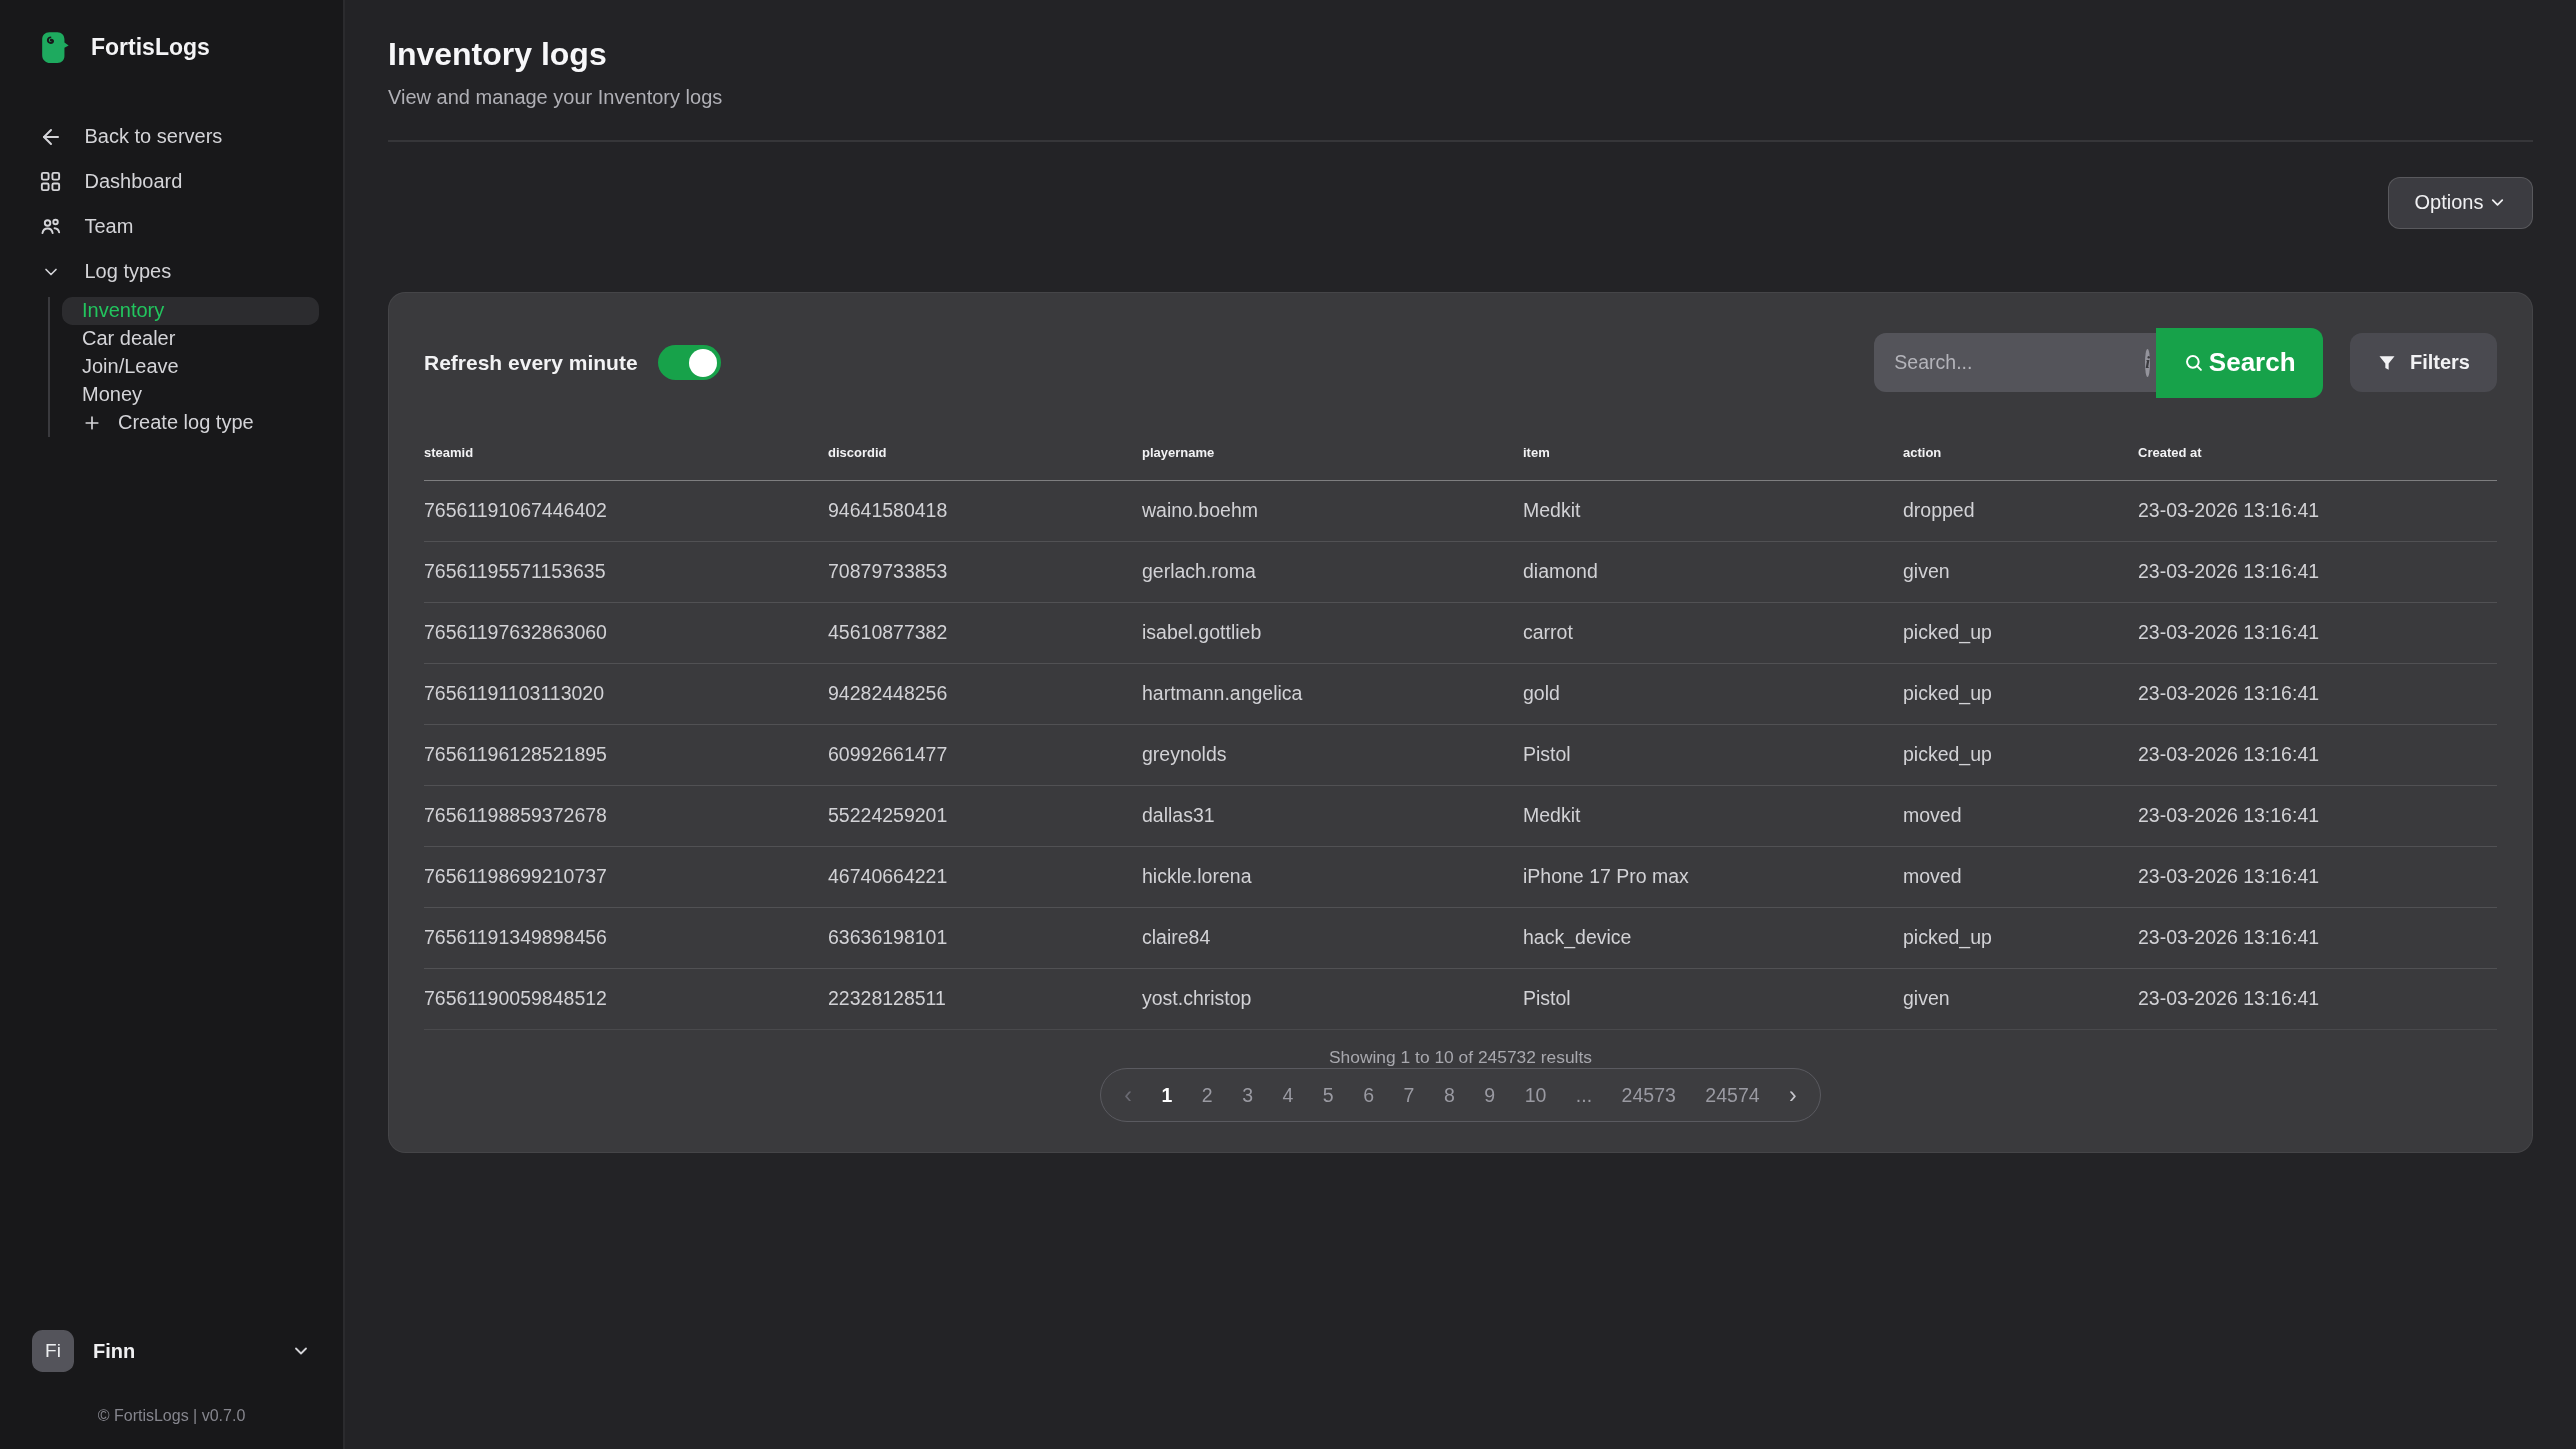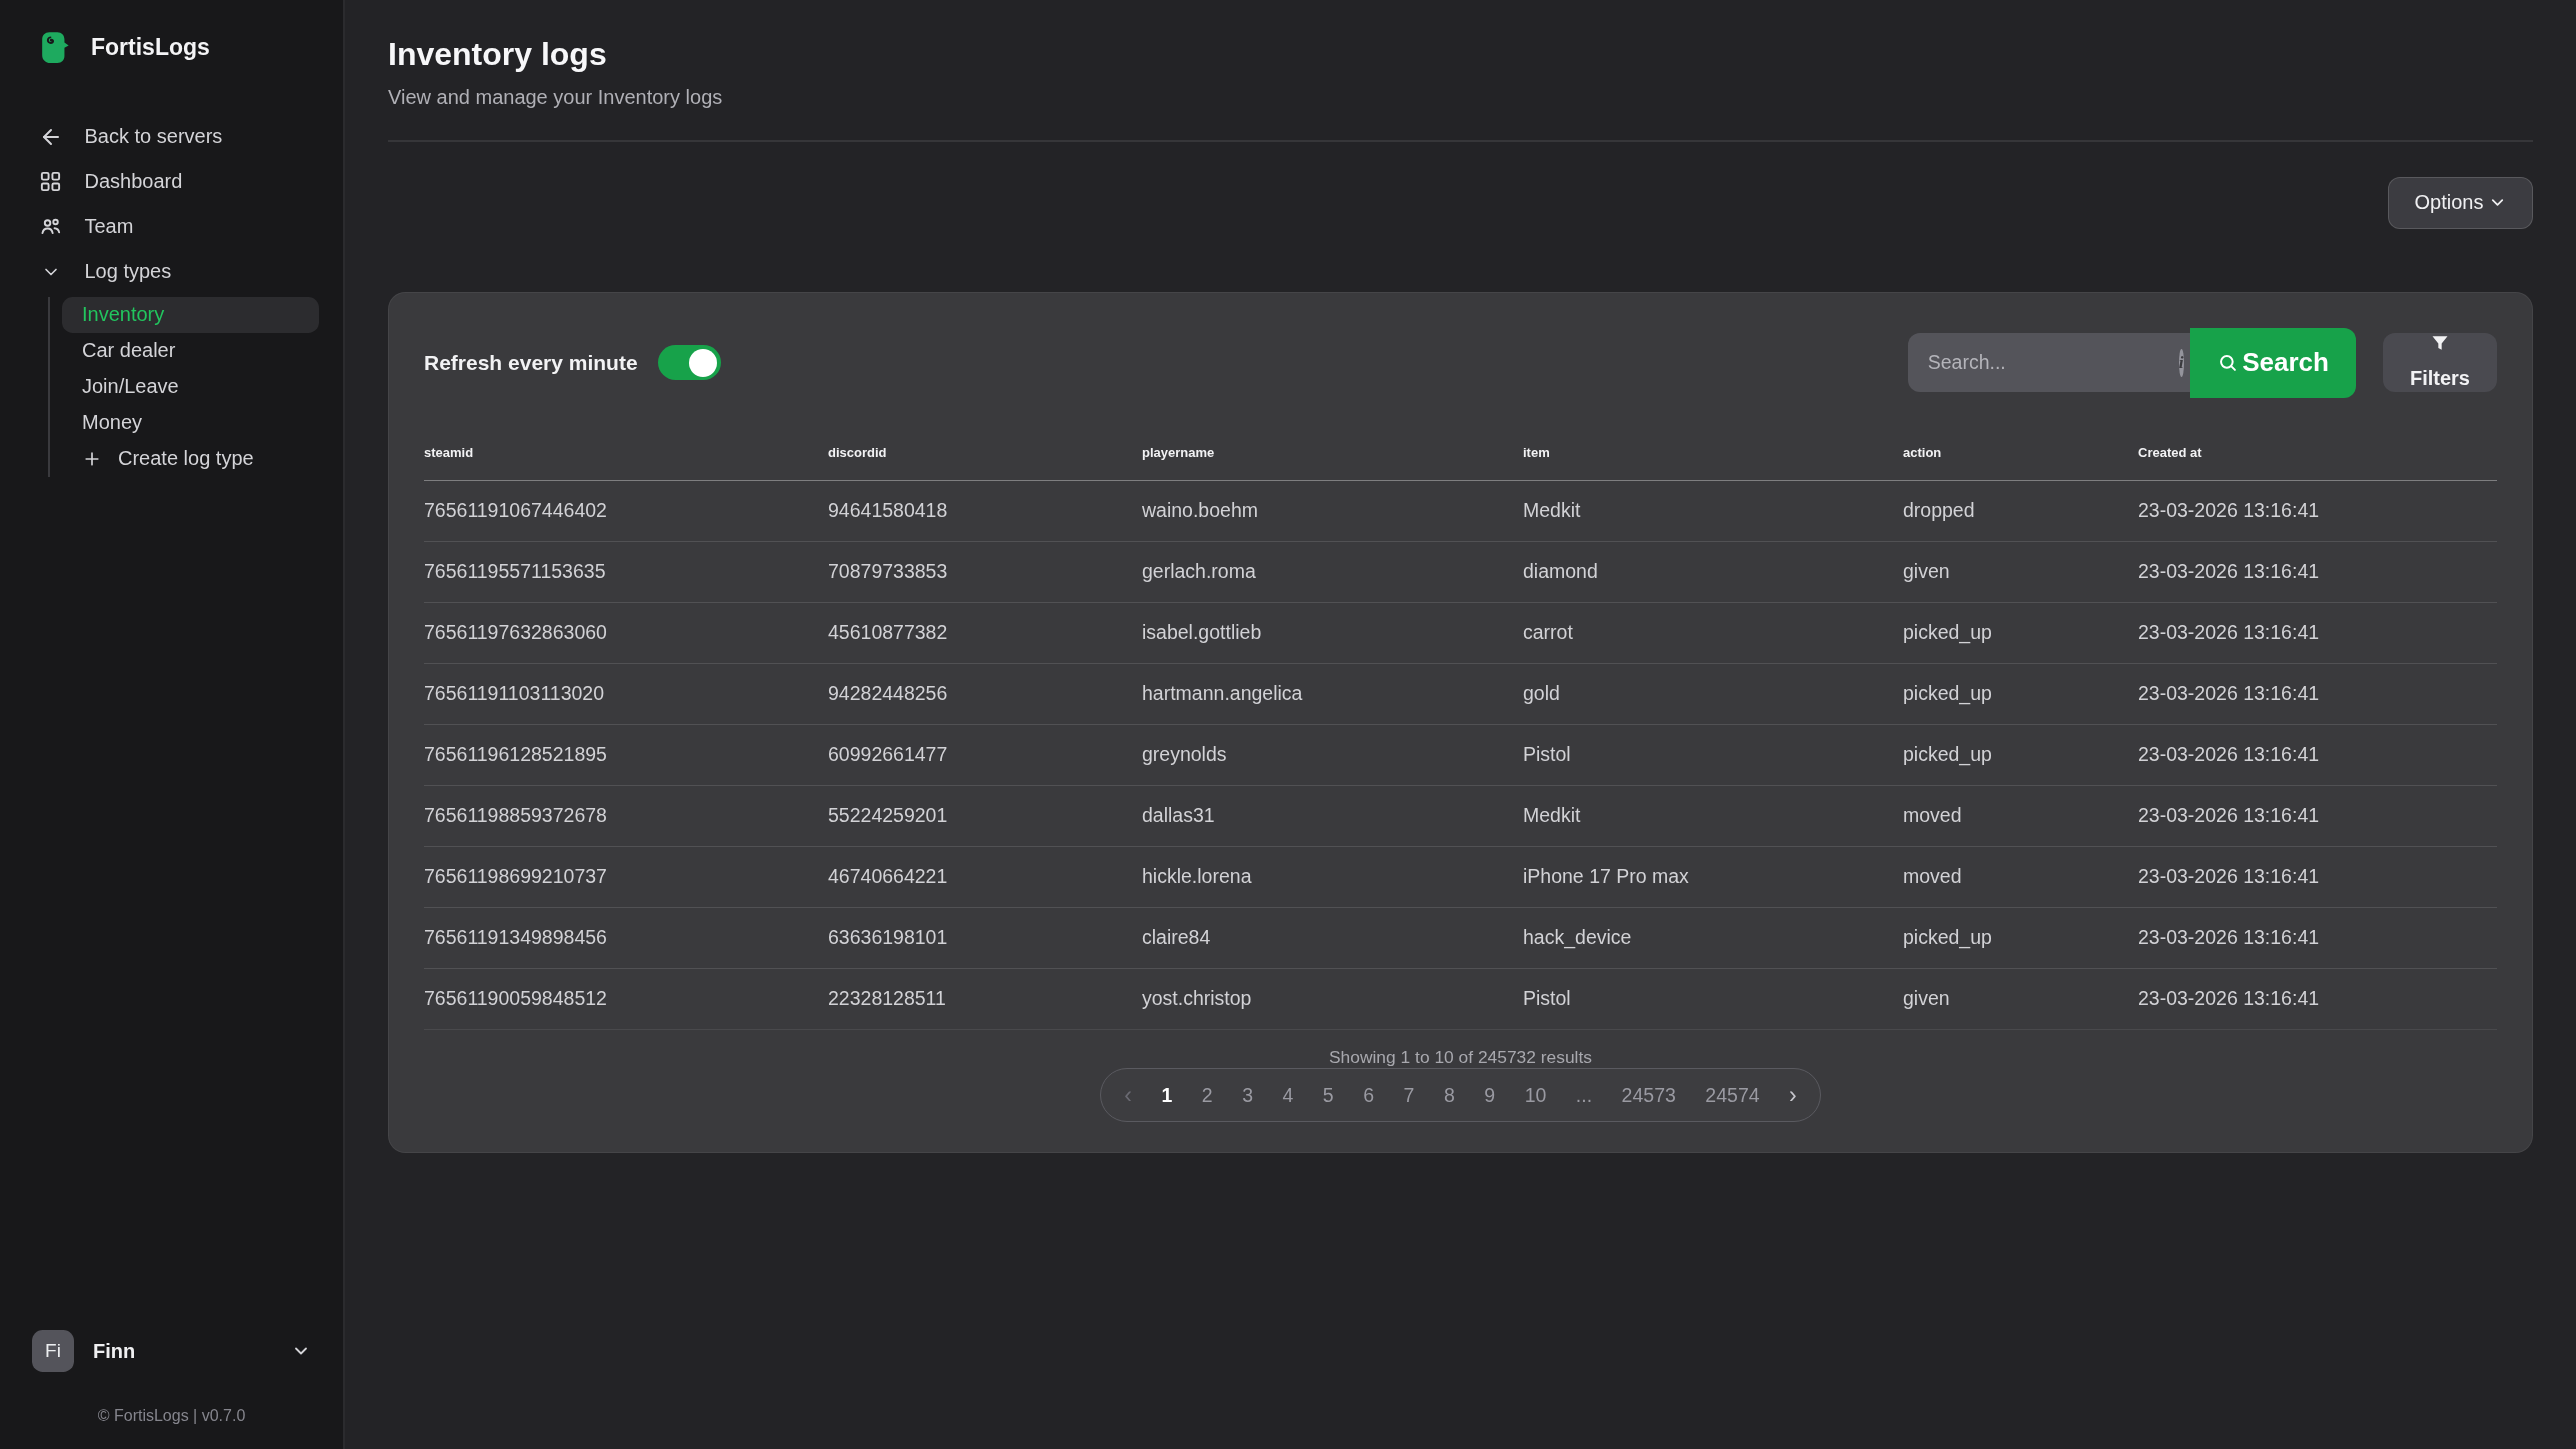--- a/index.html
+++ b/index.html
@@ -10,21 +10,21 @@
   
   .sidebar { width:345px; height:100%; background:#18181a; border-right:2px solid #2b2b2e;
     position:relative; padding:28px 24px 0 24px; flex-shrink:0; }
   .brand { display:flex; align-items:center; gap:16px; padding-left:12px; }
   .brand-name { color:#f4f4f6; font-size:23px; font-weight:700; }
   .nav { margin-top:47px; }
   .nav-item { display:flex; align-items:center; gap:19px; height:45px; padding:0 12px;
     color:#d4d4d8; font-size:20px; cursor:pointer; border-radius:10.7px; }
   .nav-item .ic { width:29.5px; display:flex; justify-content:center; align-items:center; }
   .sub-list { margin-left:24px; border-left:2px solid #3a3a3e; padding-left:12px; margin-top:2.7px; }
-  .sub-item { display:flex; align-items:center; height:36px; padding:0 20px; font-size:20px;
+  .sub-item { display:flex; align-items:center; height:28px; padding:0 20px; font-size:20px;
     color:#d4d4d8; border-radius:10.7px; cursor:pointer; gap:16px; }
   .sub-item.active { background:#2c2c2f; color:#22c55e; }
   .sidebar-bottom { position:absolute; left:24px; right:24px; bottom:24px; }
   .user-row { display:flex; align-items:center; gap:19px; padding:0 8px; cursor:pointer; }
   .avatar { width:42px; height:42px; border-radius:10.7px; background:#54545b; color:#eceef0;
     font-size:19px; display:flex; align-items:center; justify-content:center; }
   .user-name { color:#f0f0f2; font-size:20px; font-weight:600; flex:1; }
   .copyright { text-align:center; color:#85858d; font-size:16px; margin-top:35px; }
 
   
@@ -52,21 +52,21 @@
     color:#e6e6ea; font-size:19.5px; font-family:"Liberation Sans",sans-serif; }
   .search-input input::placeholder { color:#b4b4ba; }
   .info-ic { width:28px; height:28px; border-radius:50%; background:#94949c; color:#3a3a3e;
     font-size:17.4px; font-weight:700; display:flex; align-items:center; justify-content:center;
     font-family:"Liberation Serif", serif; font-style:italic; }
   .btn-search { height:70px; padding:0 27px; background:#17a24a; border:none; cursor:pointer;
     border-radius:0 12px 12px 0; color:#ffffff; font-size:26px; font-weight:600;
     display:flex; align-items:center; gap:4px; }
   .btn-filters { height:59px; padding:0 27px; margin-left:27px; background:#4a4a50; border:none;
     cursor:pointer; border-radius:12px; color:#f2f2f4; font-size:20px; font-weight:600;
-    display:flex; align-items:center; gap:13.4px;flex-direction:column; }
+    display:flex; align-items:center; gap:13.4px; }
 
   table { margin-top:29.5px; width:100%; border-collapse:collapse; }
   th { text-align:left; color:#f2f2f4; font-size:13px; font-weight:600; padding:17.4px 0 20px 0;
     border-bottom:1.3px solid rgba(255,255,255,0.35); }
   td { color:#d2d2d6; font-size:19.5px; height:61px; border-bottom:1.3px solid rgba(255,255,255,0.12); }
   tbody tr:last-child td { border-bottom:none; }
   th.c1,td.c1{width:404px;} th.c2,td.c2{width:314px;} th.c3,td.c3{width:381px;}
   th.c4,td.c4{width:380px;} th.c5,td.c5{width:235px;} th.c6,td.c6{width:auto;}
 
   .card-footer { display:flex; justify-content:space-between; align-items:center;

